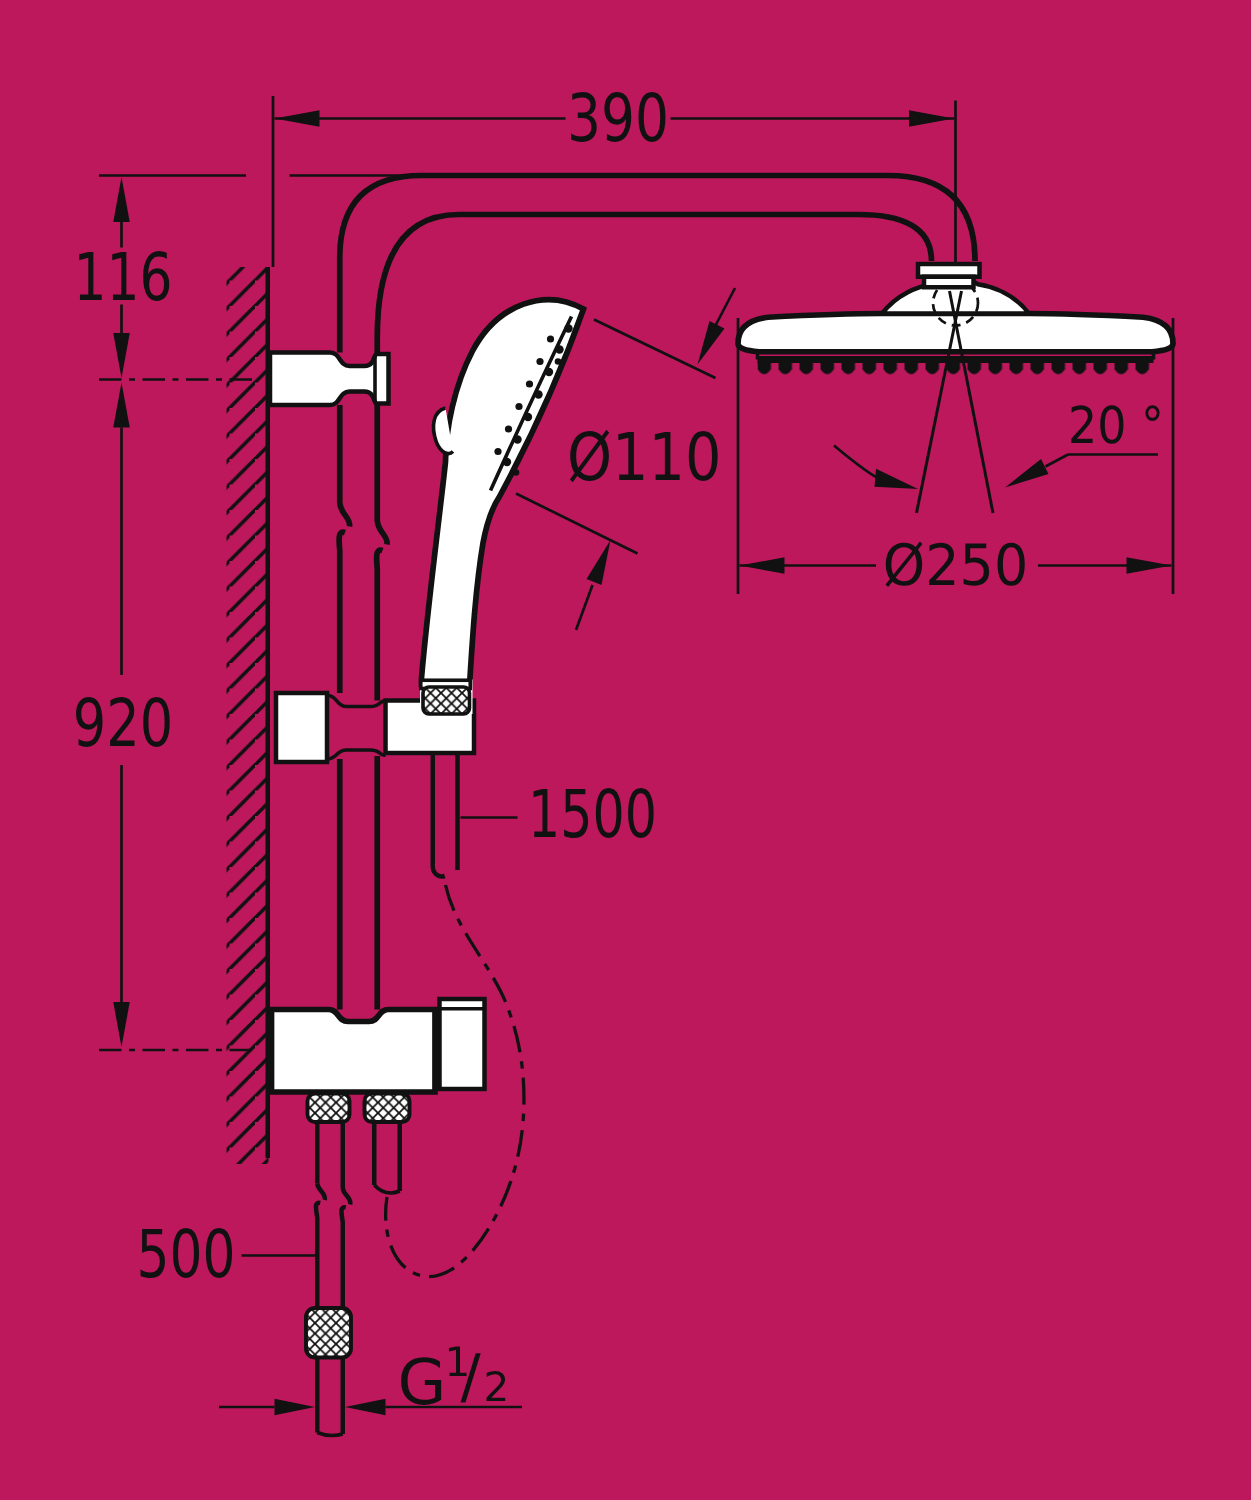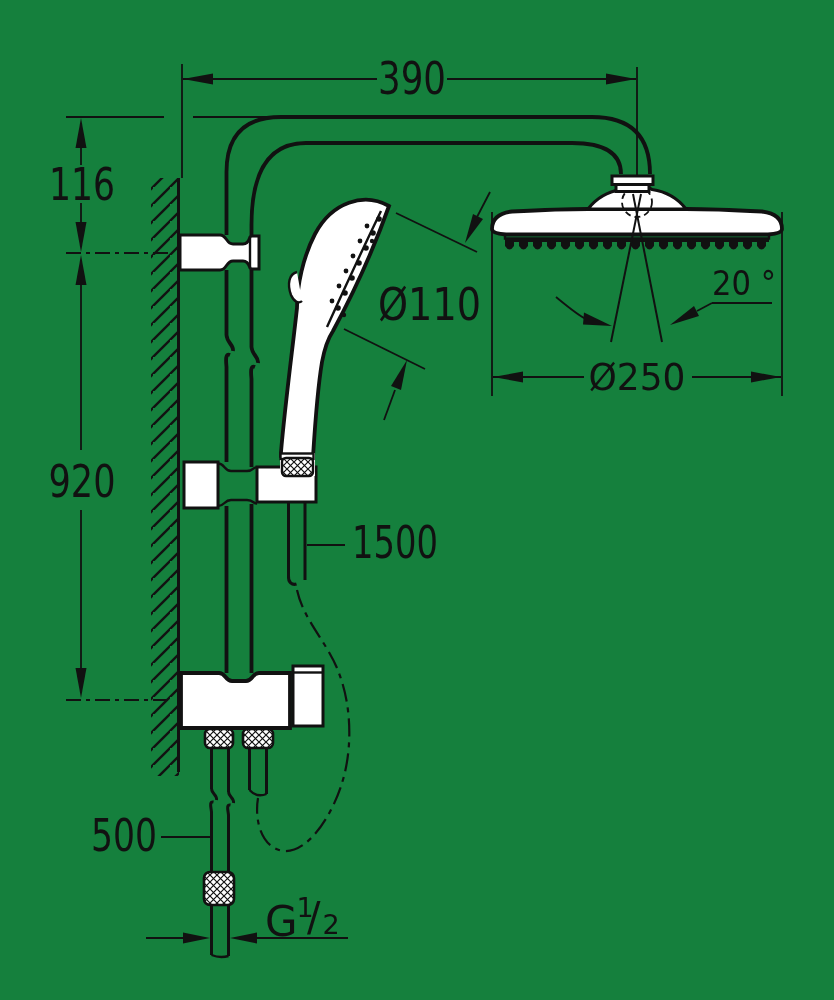--- a/index.html
+++ b/index.html
@@ -1,19 +1,19 @@
 <!DOCTYPE html>
 <html><head>
 <meta charset="utf-8">
 <style>
   html,body{margin:0;padding:0;background:#fff;}
   .sheet{
     position:relative;
     width:834px;height:1000px;
-    background:#15803d;
+    background:#be185d;
     overflow:hidden;
     font-family:"DejaVu Sans", sans-serif;
   }
   svg{position:absolute;left:0;top:0;}
   .ink   {stroke:#111;fill:none;}
   .thick {stroke-width:3.8;}
   .mid   {stroke-width:3;}
   .thin  {stroke-width:2.4;}
   .dim   {stroke:#111;stroke-width:1.8;fill:none;}
   .dimfill{fill:#111;stroke:none;}

